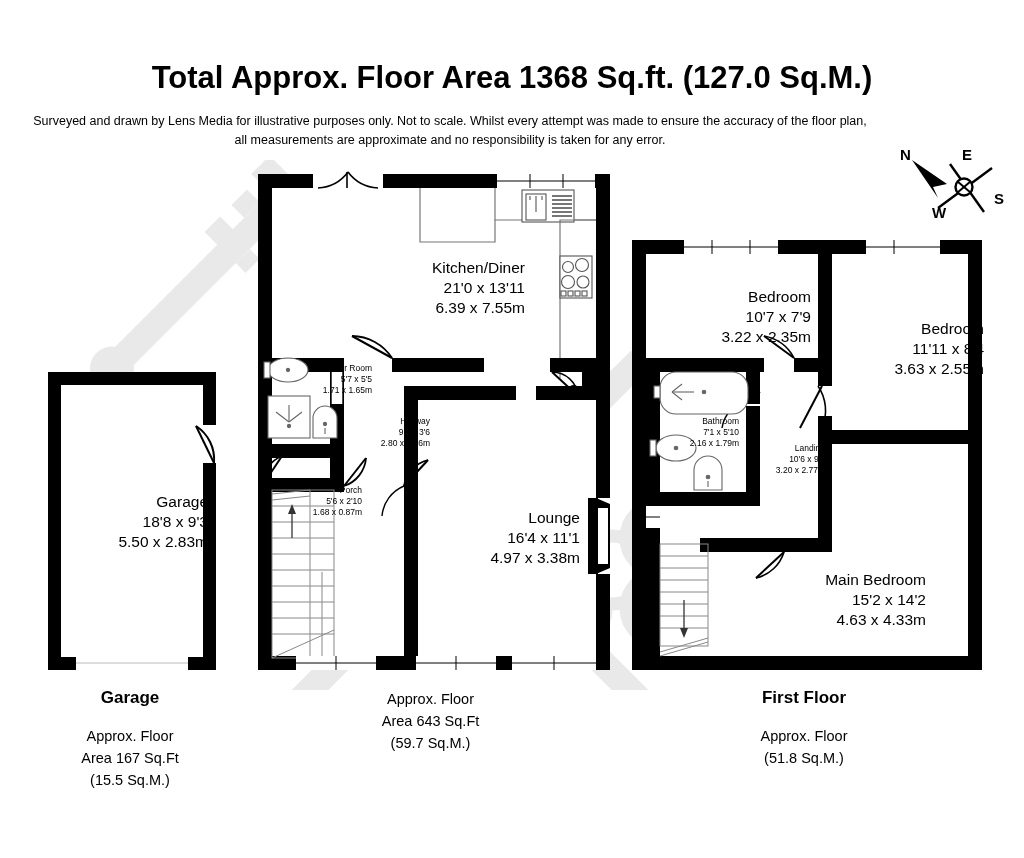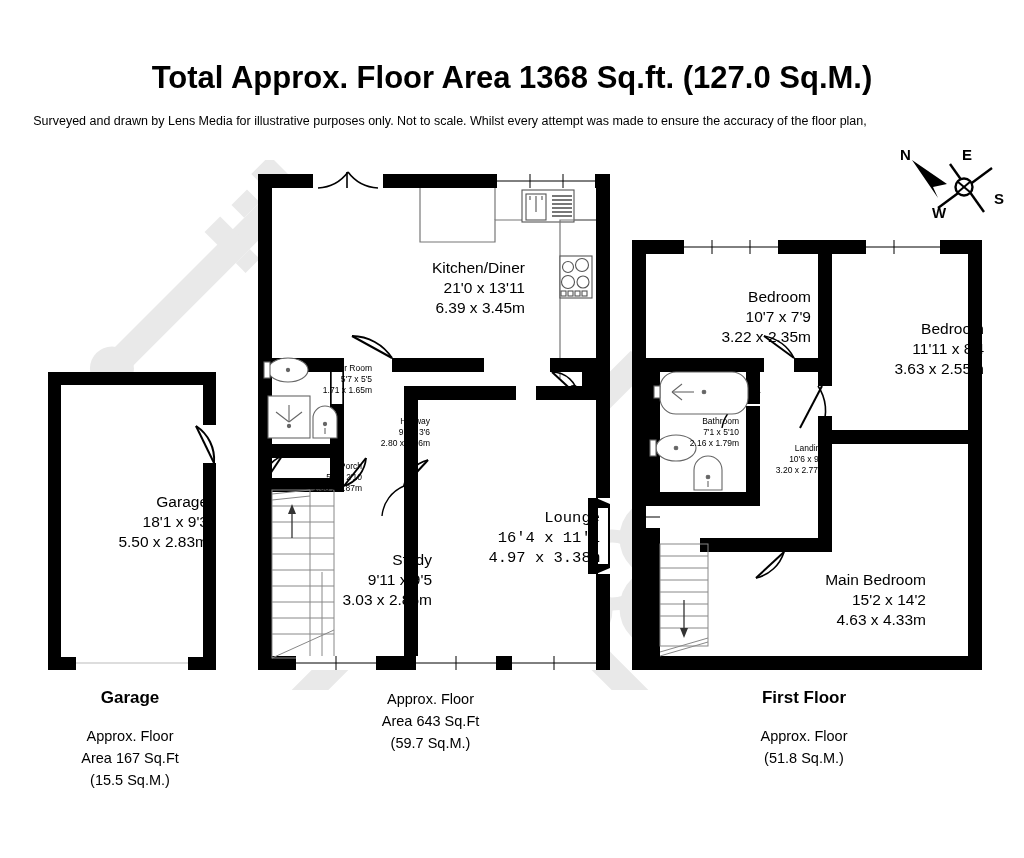--- a/index.html
+++ b/index.html
@@ -47,20 +47,21 @@
   .cupboard{position:absolute;font-size:15px;font-weight:normal;}
 </style>
 </head>
 <body>
 
 <div id="plan-root">
 
   <div class="title">Total Approx. Floor Area 1368 Sq.ft. (127.0 Sq.M.)</div>
   <div class="disclaimer">
     <div>Surveyed and drawn by Lens Media for illustrative purposes only. Not to scale. Whilst every attempt was made to ensure the accuracy of the floor plan,</div>
+    <div>all measurements are approximate and no responsibility is taken for any error.</div>
   </div>
 
   <svg class="compass" viewBox="0 0 120 90">
 
     <line x1="38" y1="66" x2="92" y2="26" stroke="#000" stroke-width="2.4"></line>
     <line x1="50" y1="22" x2="84" y2="70" stroke="#000" stroke-width="2.4"></line>
 
     <polygon points="12,18 47,42 33,45 38,56" fill="#000"></polygon>
 
     <circle cx="64" cy="45" r="8.5" fill="#fff" stroke="#000" stroke-width="2.4"></circle>
@@ -369,55 +370,50 @@
       <g stroke="#333" stroke-width="1.3" fill="none">
         <line x1="684" y1="440" x2="684" y2="474"></line>
         <polygon points="684,478 680,468 688,468" fill="#333" stroke="none"></polygon>
       </g>
     </g>
 
   </svg>
 
   <div class="rlabel big" id="lbl-garage" style="left:58px;top:492px;width:150px;">
     <div class="rname">Garage</div>
-    <div class="rdim">18'1 x 9'3</div>
+    <div class="rdim">18'8 x 9'3</div>
     <div class="rdim">5.50 x 2.83m</div>
   </div>
 
   <div class="rlabel big" id="lbl-kitchen" style="left:355px;top:258px;width:170px;">
     <div class="rname">Kitchen/Diner</div>
     <div class="rdim">21'0 x 13'11</div>
-    <div class="rdim">6.39 x 3.45m</div>
+    <div class="rdim">6.39 x 7.55m</div>
   </div>
 
   <div class="rlabel small" id="lbl-shower" style="left:282px;top:363px;width:90px;">
     <div class="rname">Shower Room</div>
     <div class="rdim">5'7 x 5'5</div>
     <div class="rdim">1.71 x 1.65m</div>
   </div>
 
   <div class="rlabel small" id="lbl-hallway" style="left:352px;top:416px;width:78px;">
     <div class="rname">Hallway</div>
     <div class="rdim">9'2 x 3'6</div>
     <div class="rdim">2.80 x 1.06m</div>
   </div>
 
-  <div class="rlabel small" id="lbl-porch" style="left:280px;top:461px;width:82px;">
+  <div class="rlabel small" id="lbl-porch" style="left:280px;top:485px;width:82px;">
     <div class="rname">Porch</div>
     <div class="rdim">5'6 x 2'10</div>
     <div class="rdim">1.68 x 0.87m</div>
   </div>
 
-  <div class="rlabel big" id="lbl-study" style="left:292px;top:550px;width:140px;">
-    <div class="rname">Study</div>
-    <div class="rdim">9'11 x 9'5</div>
-    <div class="rdim">3.03 x 2.86m</div>
-  </div>
-
-  <div class="rlabel big" id="lbl-lounge" style="left:440px;top:508px;width:160px;font-family:Liberation Mono, monospace;">
+
+  <div class="rlabel big" id="lbl-lounge" style="left:420px;top:508px;width:160px;">
     <div class="rname">Lounge</div>
     <div class="rdim">16'4 x 11'1</div>
     <div class="rdim">4.97 x 3.38m</div>
   </div>
 
   <div class="cupboard" id="lbl-cupboard" style="left:568px;top:381px;">C</div>
 
   <div class="rlabel big" id="lbl-bed2" style="left:663px;top:287px;width:148px;">
     <div class="rname">Bedroom</div>
     <div class="rdim">10'7 x 7'9</div>

